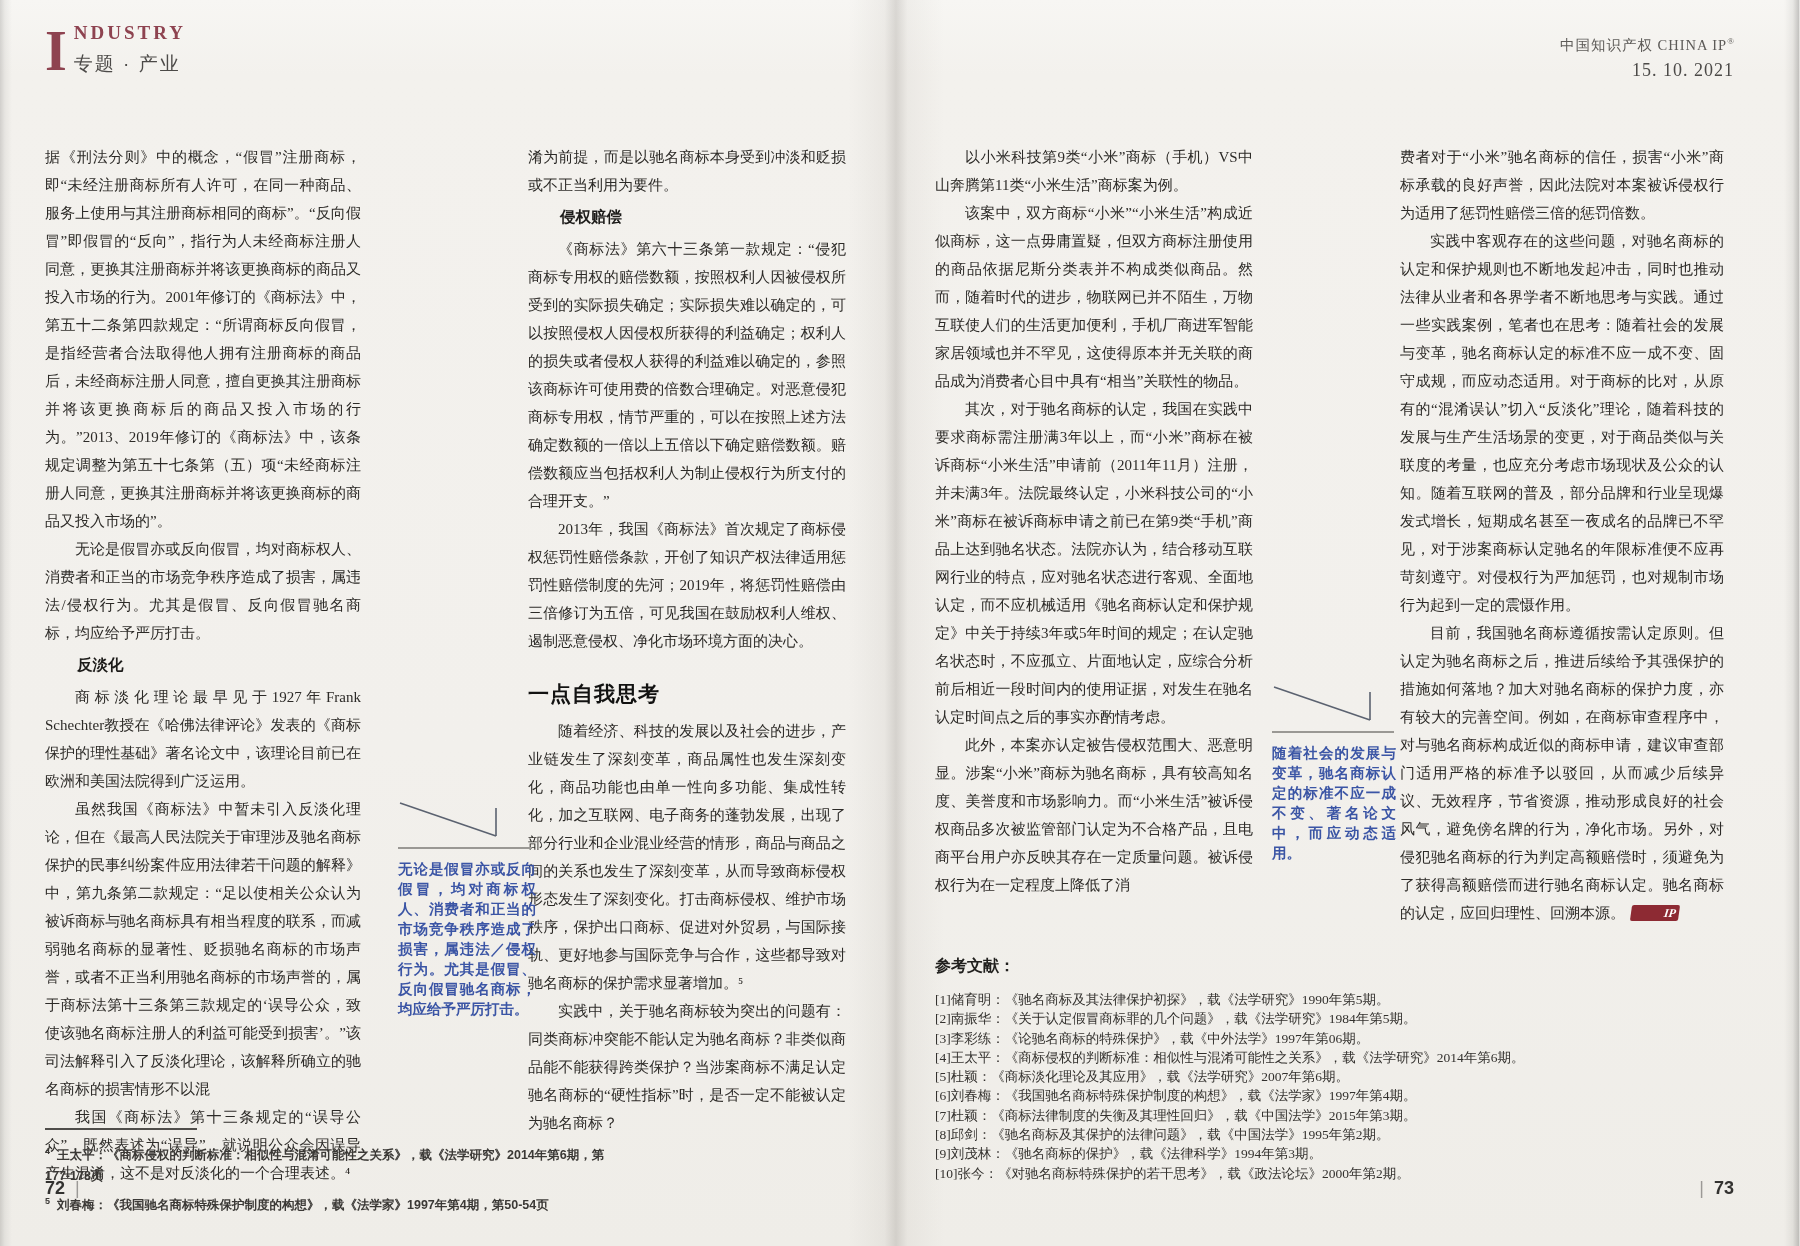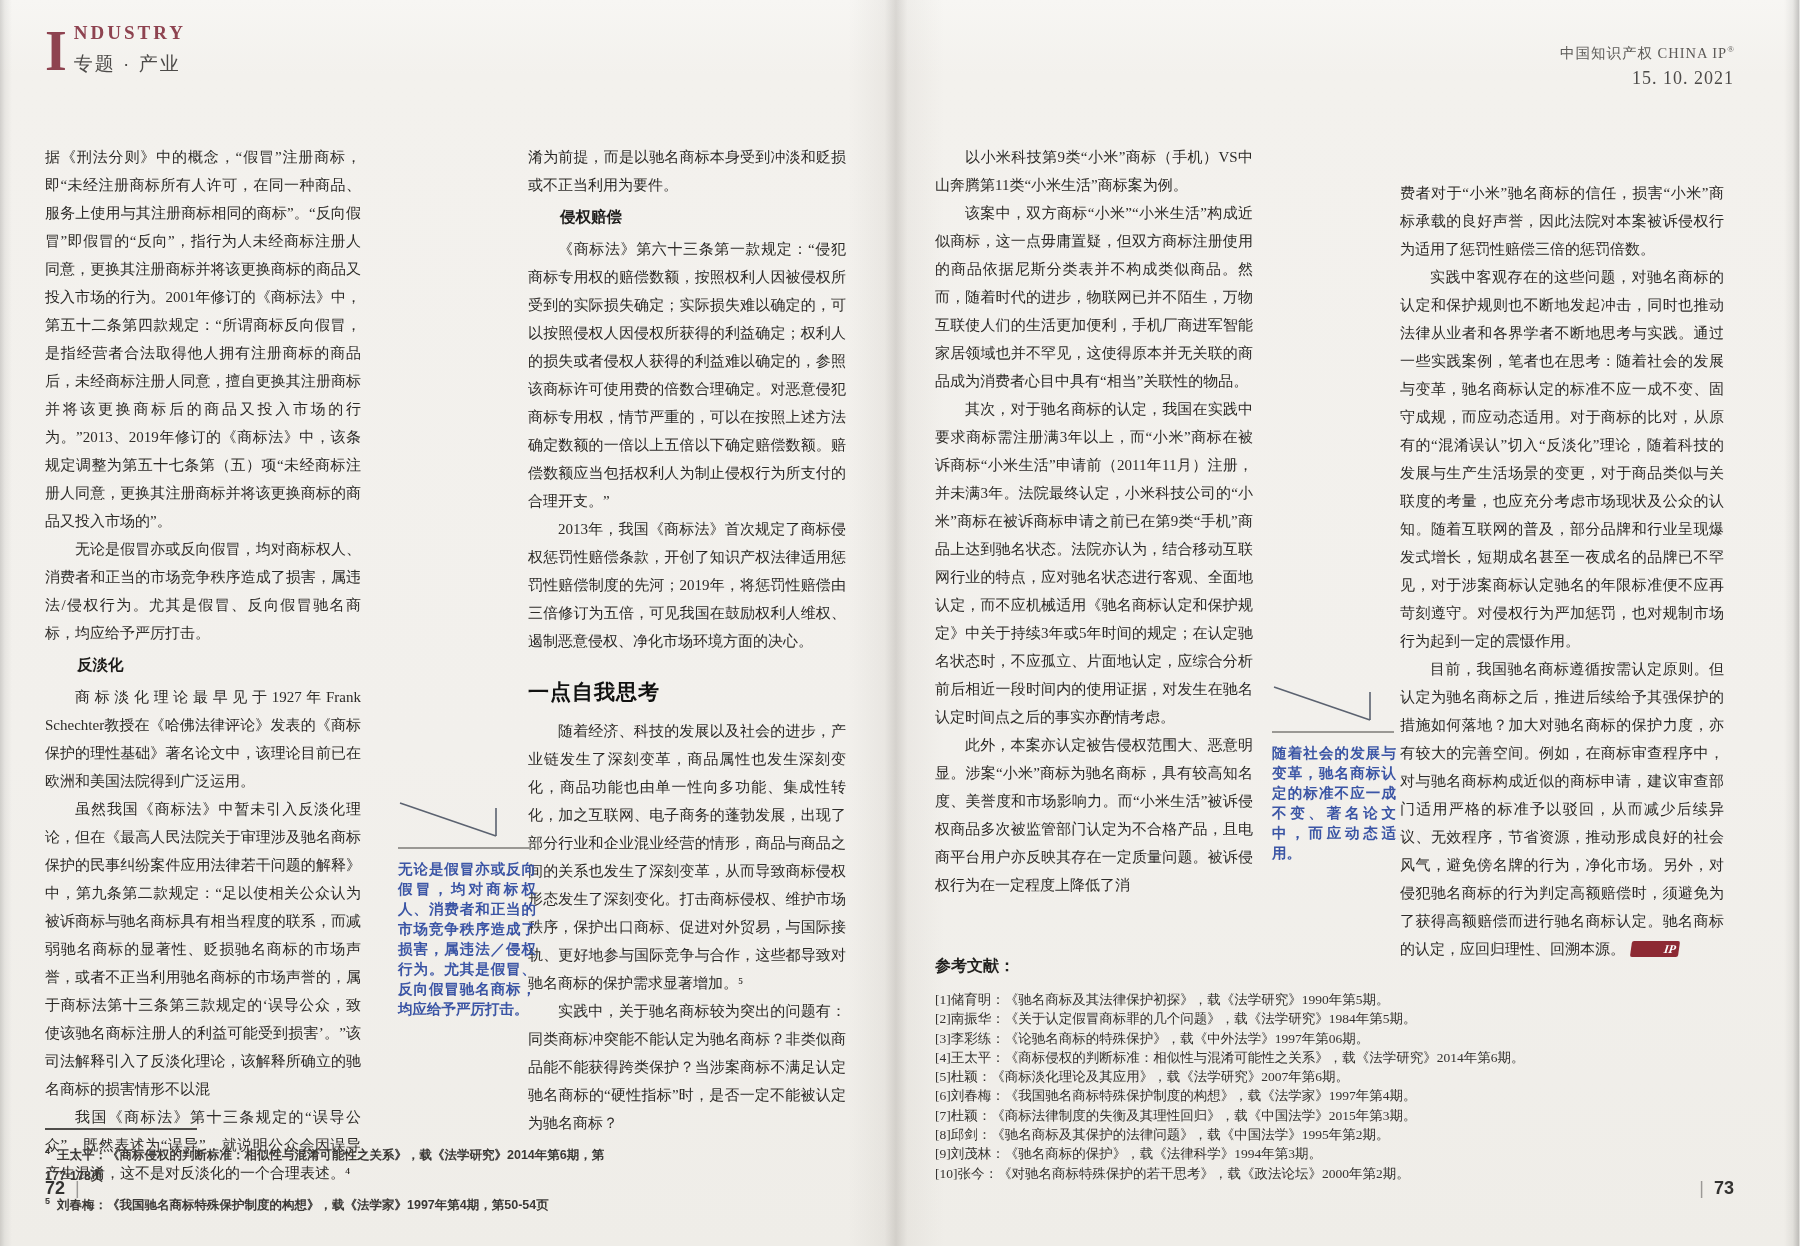--- a/index.html
+++ b/index.html
@@ -18,38 +18,38 @@
   .edge-l{position:absolute;left:0;top:0;width:12px;height:100%;pointer-events:none;
     background:linear-gradient(270deg,rgba(0,0,0,0) 0%,rgba(0,0,0,.05) 60%,rgba(0,0,0,.14) 100%);}
 
   
   .brandmark{position:absolute;left:45px;top:22px;display:flex;align-items:flex-start;}
   .big-i{font-size:56px;line-height:58px;font-weight:bold;color:#8e4350;letter-spacing:0;}
   .brand-lines{margin-left:7px;display:flex;flex-direction:column;}
   .brand-word{font-size:19px;font-weight:600;letter-spacing:3px;color:#8e4350;margin-top:0;}
   .brand-sub{font-family:"Liberation Sans","DejaVu Sans",sans-serif;font-size:19px;color:#4c4a48;margin-top:7px;letter-spacing:2px;}
 
-  .masthead{position:absolute;right:66px;top:44px;text-align:right;}
+  .masthead{position:absolute;right:66px;top:36px;text-align:right;}
   .masthead .brand{font-size:14.5px;color:#5d5b58;letter-spacing:1px;}
   .masthead .reg{font-size:9px;vertical-align:super;color:#5d5b58;}
   .masthead .date{font-size:18px;color:#4c4a48;margin-top:5px;letter-spacing:1px;}
 
   
   .col{position:absolute;font-size:15px;line-height:28px;text-align:justify;color:#2c2a27;}
   .col p{margin:0;}
   .col .ind{text-indent:2em;}
   .col .cont{text-indent:0;}
   .subhead{margin:4px;font-family:"Liberation Sans","DejaVu Sans",sans-serif;font-size:15.5px;
     font-weight:700;color:#1c1b19;line-height:28px;text-indent:1.8em;text-align:left;}
-  .section-head{margin:24px 0 8px;font-family:Liberation Mono, monospace;
+  .section-head{margin:24px 0 8px;font-family:Liberation Serif, serif;
     font-size:21px;font-weight:700;color:#121211;line-height:30px;letter-spacing:1px;text-align:left;}
   .c1l{left:45px;top:143px;width:316px;}
   .c2l{left:528px;top:143px;width:318px;}
   .c1r{left:42px;top:143px;width:318px;}
-  .c2r{left:507px;top:143px;width:324px;margin-top:36px;}
+  .c2r{left:507px;top:143px;width:324px;}
 
   
   .callout{position:absolute;width:138px;}
   .callout-arrow{display:block;width:104px;height:42px;}
   .callout-arrow line{stroke:#5b6270;stroke-width:1.6;fill:none;}
   .callout-rule{height:2px;background:#9a9894;margin:5px 0 10px;width:134px;}
   .callout-text{margin:0;font-family:"Liberation Sans","DejaVu Sans",sans-serif;font-weight:700;
     font-size:14.5px;line-height:20px;color:#3b55a5;text-align:justify;}
   .callout-l{left:398px;top:800px;}
   .callout-r{left:379px;top:684px;width:124px;}

